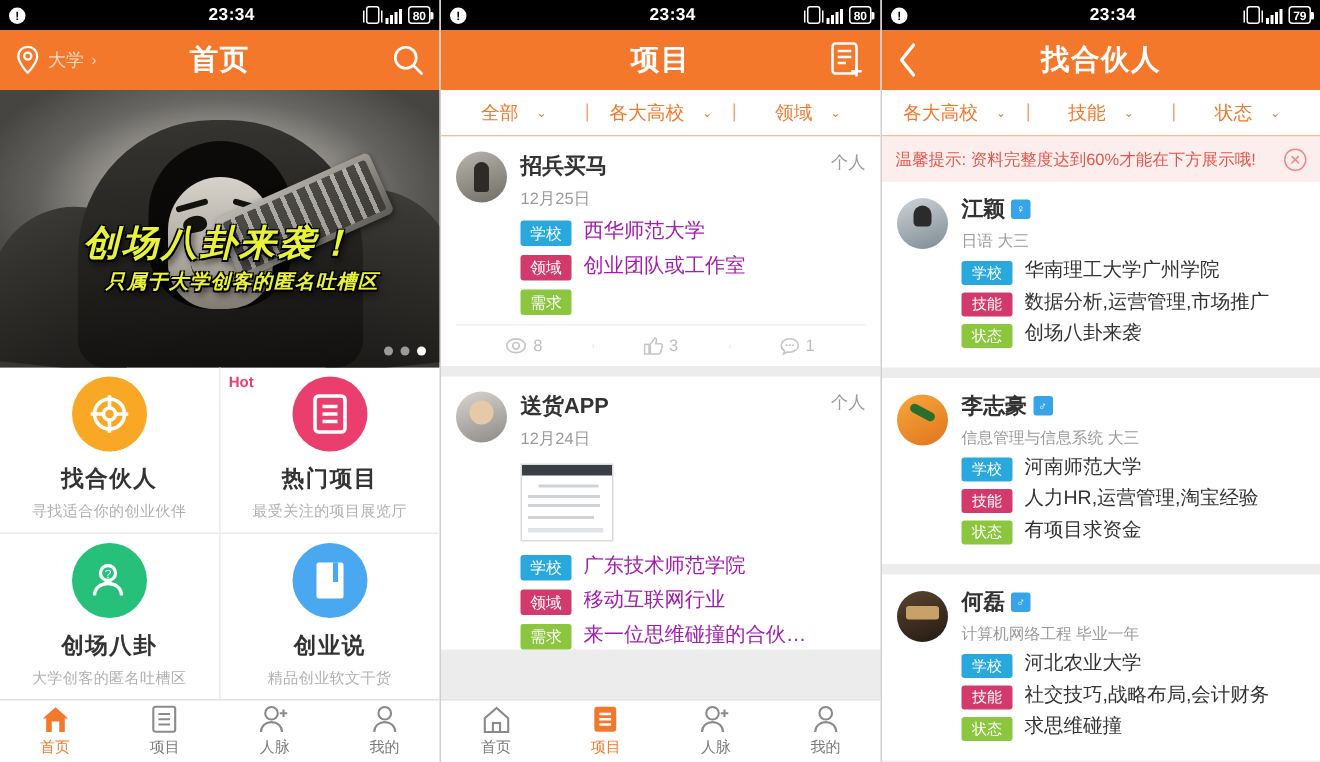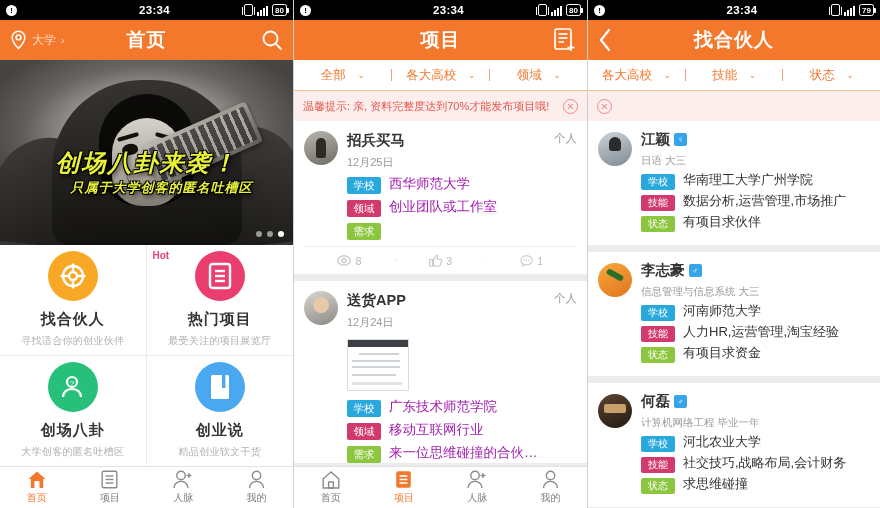--- a/index.html
+++ b/index.html
@@ -428,24 +428,20 @@
         <span>各大高校</span>
         <span class="caret">⌄</span>
       </div>
       <span class="fdiv"></span>
       <div class="filt">
         <span>领域</span>
         <span class="caret">⌄</span>
       </div>
     </div>
 
-    <div class="tipbar">
-      <div class="tip-text">温馨提示: 亲, 资料完整度达到70%才能发布项目哦!</div>
-      <div class="tip-close"></div>
-    </div>
 
     <div class="scroll">
 
       <div class="card">
         <div class="card-head">
           <div class="avatar av1"></div>
           <div style="flex:1;">
             <div class="card-name">招兵买马</div>
             <div class="card-meta">12月25日</div>
           </div>
@@ -604,20 +600,21 @@
         <span class="caret">⌄</span>
       </div>
       <span class="fdiv"></span>
       <div class="filt">
         <span>状态</span>
         <span class="caret">⌄</span>
       </div>
     </div>
 
     <div class="tipbar">
+      <div class="tip-text">温馨提示: 资料完整度达到60%才能在下方展示哦!</div>
       <div class="tip-close"></div>
     </div>
 
     <div class="partner-scroll">
 
       <div class="pcard">
         <div class="pc-head">
           <div class="avatar av3"></div>
           <div style="flex:1;">
             <div class="pc-name">
@@ -631,21 +628,21 @@
           <div class="pc-tagline">
             <span class="pc-tag tag-school">学校</span>
             <span class="pc-val">华南理工大学广州学院</span>
           </div>
           <div class="pc-tagline">
             <span class="pc-tag tag-field">技能</span>
             <span class="pc-val">数据分析,运营管理,市场推广</span>
           </div>
           <div class="pc-tagline">
             <span class="pc-tag tag-need">状态</span>
-            <span class="pc-val">有项目求伙伴</span>
+            <span class="pc-val">创场八卦来袭</span>
           </div>
         </div>
       </div>
 
       <div class="pcard">
         <div class="pc-head">
           <div class="avatar av4"></div>
           <div style="flex:1;">
             <div class="pc-name">
               <span>李志豪</span>

